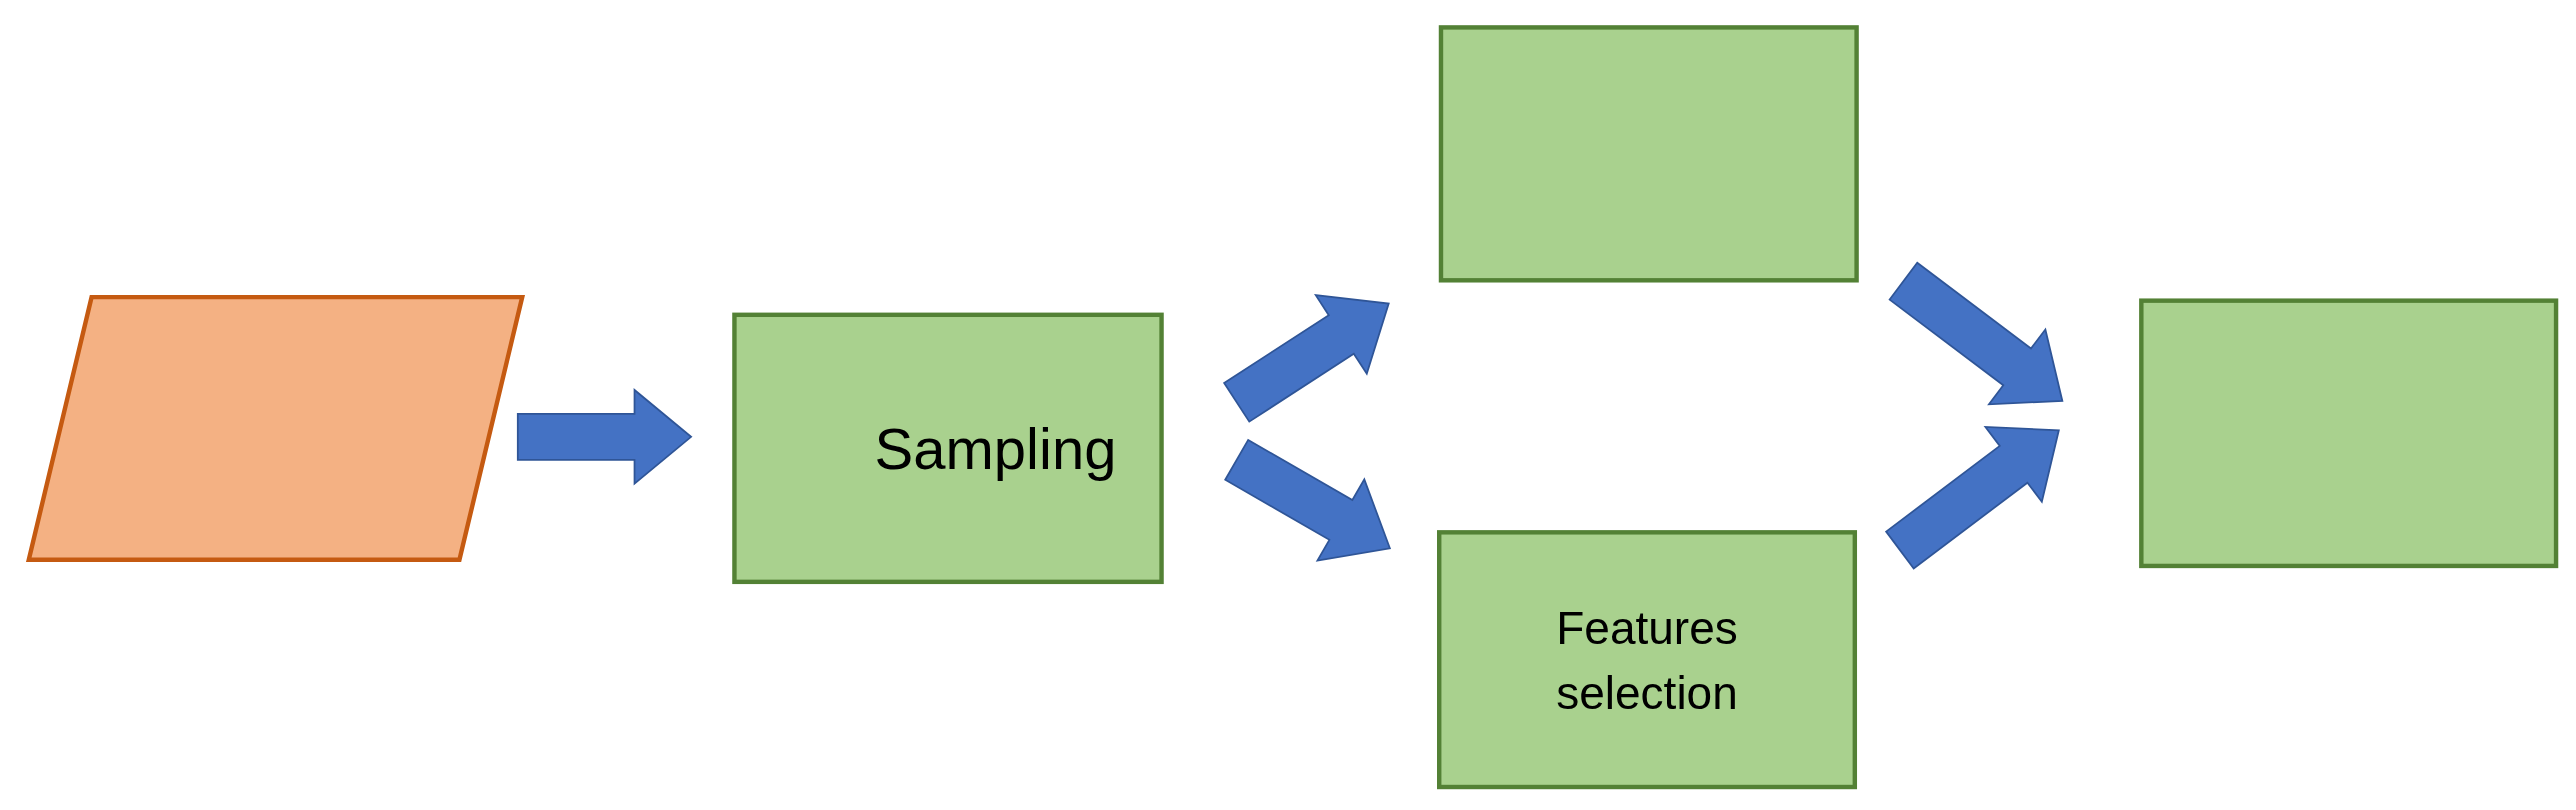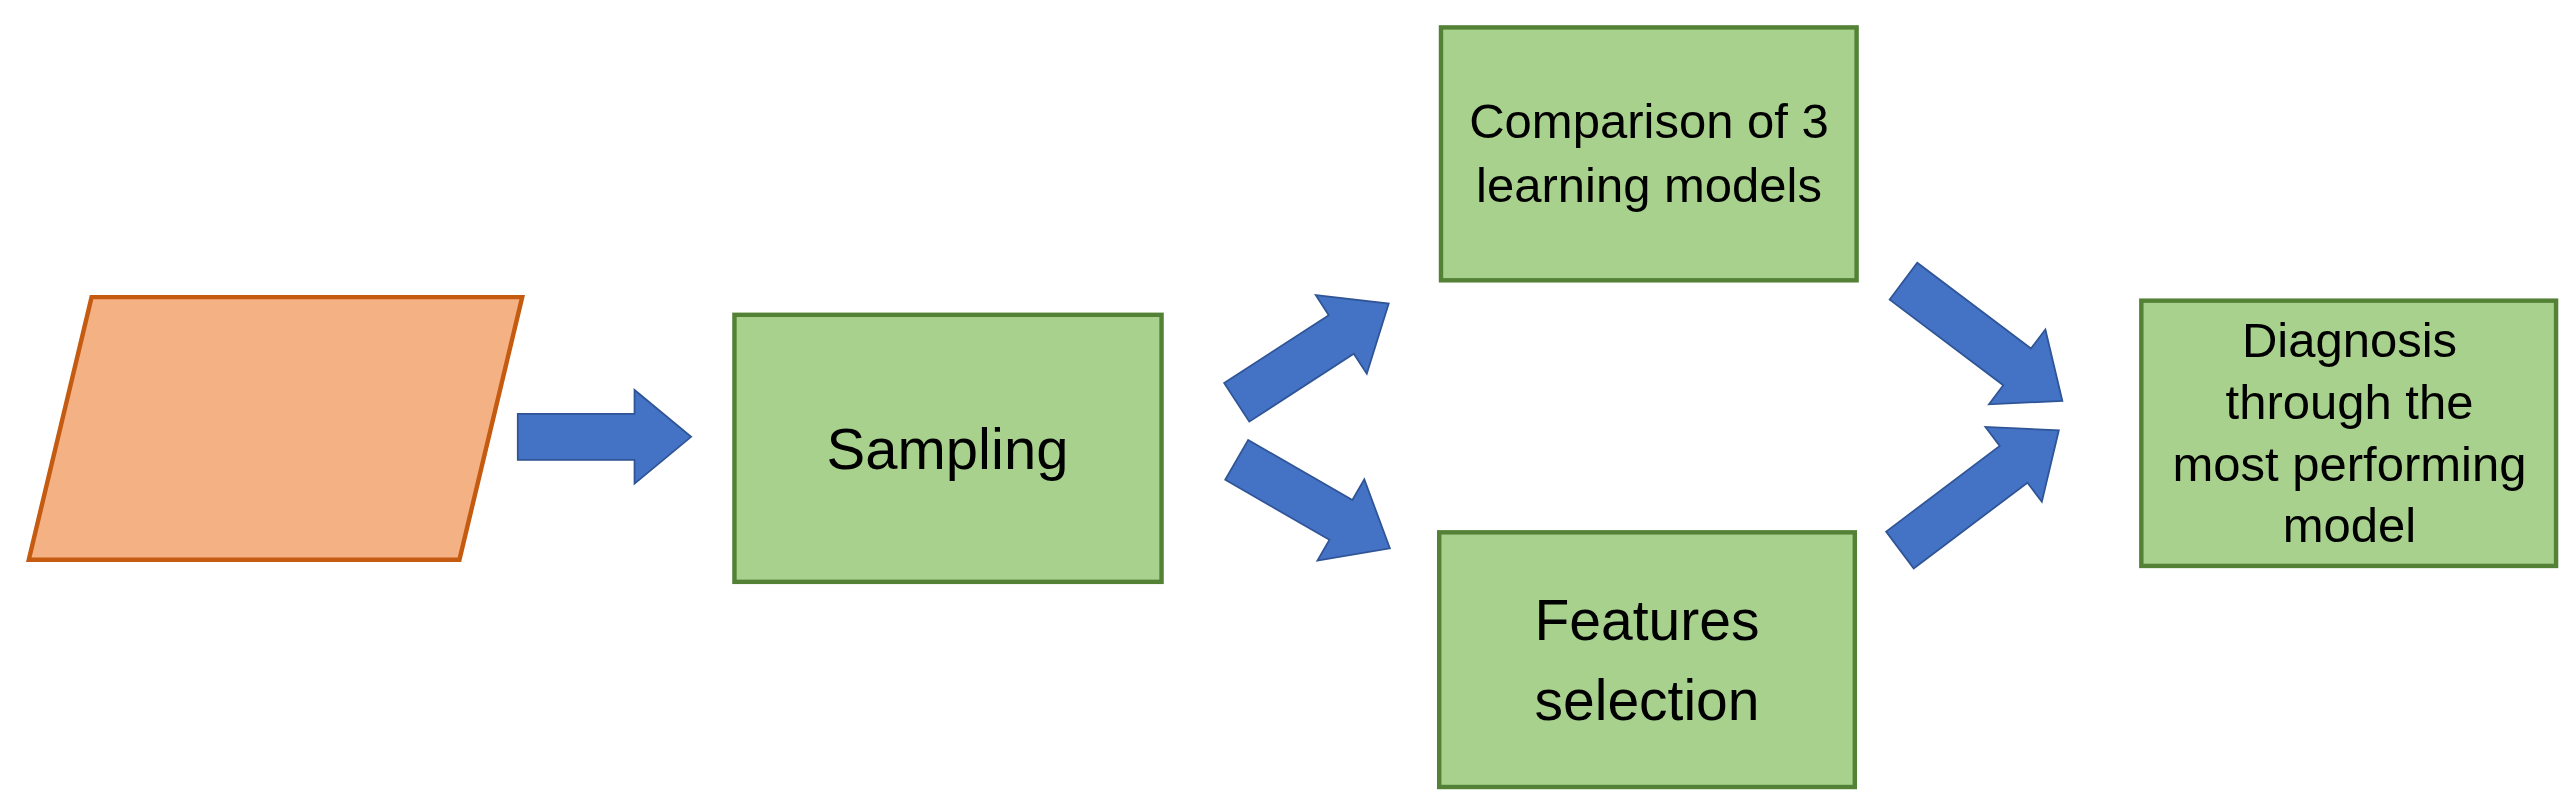--- a/index.html
+++ b/index.html
@@ -25,23 +25,23 @@
     display: flex;
     align-items: center;
     justify-content: center;
     text-align: center;
     white-space: pre-line;
     color: #000000;
     font-family: "Liberation Sans", sans-serif;
     pointer-events: none;
   }
   #lbl-raw-data    { left: 28px;   top: 297px; width: 494px; height: 263px; font-size: 58px; }
-  #lbl-sampling    { left: 734px;  top: 315px; width: 427px; height: 267px; font-size: 58px; }
+  #lbl-sampling    { left: 734px;  top: 315px; width: 427px; height: 267px; font-size: 58px; padding-left: 48px; }
   #lbl-comparison  { left: 1441px; top: 27.4px;  width: 416px; height: 253px; font-size: 49px; line-height: 1.3; }
-  #lbl-features    { left: 1439px; top: 533px; width: 416px; height: 255px; font-size: 57px; line-height: 1.4; }
+  #lbl-features    { left: 1439px; top: 533px; width: 416px; height: 255px; font-size: 46px; line-height: 1.4; }
   #lbl-diagnosis   { left: 2142px; top: 301px; width: 415px; height: 265px; font-size: 49px; line-height: 1.26; }
 </style>
 </head>
 <body>
 
 <div class="canvas">
 
   <svg width="2576" height="810" viewBox="0 0 2912 916">
 
     <polygon points="103,336 590,336 519,633 32,633" stroke-width="5" fill="#F4B183" stroke="#C55A11"></polygon>
@@ -57,24 +57,18 @@
     <polygon stroke-width="2" points="585.0,468.0 717.0,468.0 717.0,441.0 781.0,494.0 717.0,547.0 717.0,520.0 585.0,520.0" fill="#4472C4" stroke="#2F5597"></polygon>
     <polygon stroke-width="2" points="1383.8,433.2 1502.1,356.4 1487.4,333.8 1569.9,343.3 1545.1,422.7 1530.4,400.0 1412.2,476.8" fill="#4472C4" stroke="#2F5597"></polygon>
     <polygon stroke-width="2" points="1411.0,497.5 1528.8,565.5 1542.3,542.1 1571.2,620.0 1489.3,633.9 1502.8,610.5 1385.0,542.5" fill="#4472C4" stroke="#2F5597"></polygon>
     <polygon stroke-width="2" points="2167.6,297.2 2296.2,394.1 2312.5,372.6 2331.7,453.4 2248.7,457.2 2264.9,435.7 2136.4,338.8" fill="#4472C4" stroke="#2F5597"></polygon>
     <polygon stroke-width="2" points="2132.4,601.2 2260.9,504.3 2244.7,482.8 2327.7,486.6 2308.5,567.4 2292.2,545.9 2163.6,642.8" fill="#4472C4" stroke="#2F5597"></polygon>
   </svg>
 
 
   <div class="label" id="lbl-sampling">Sampling</div>
 
-  <div class="label" id="lbl-comparison">Comparison of 3
-learning models</div>
 
   <div class="label" id="lbl-features">Features
 selection</div>
 
-  <div class="label" id="lbl-diagnosis">Diagnosis
-through the
-most performing
-model</div>
 </div>
 
 
 </body></html>

